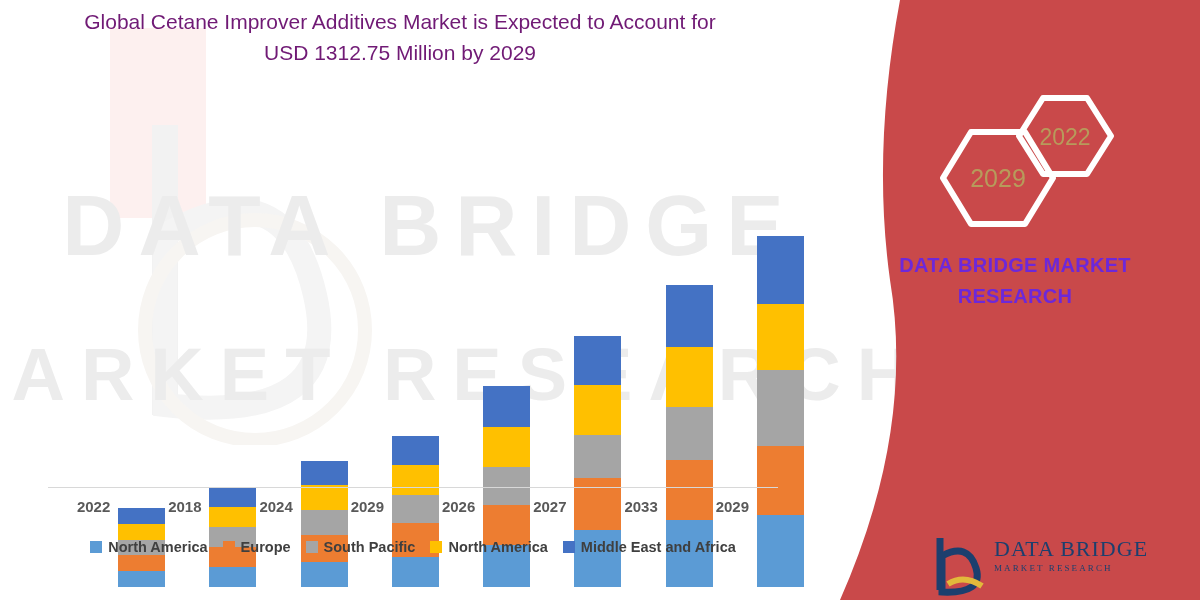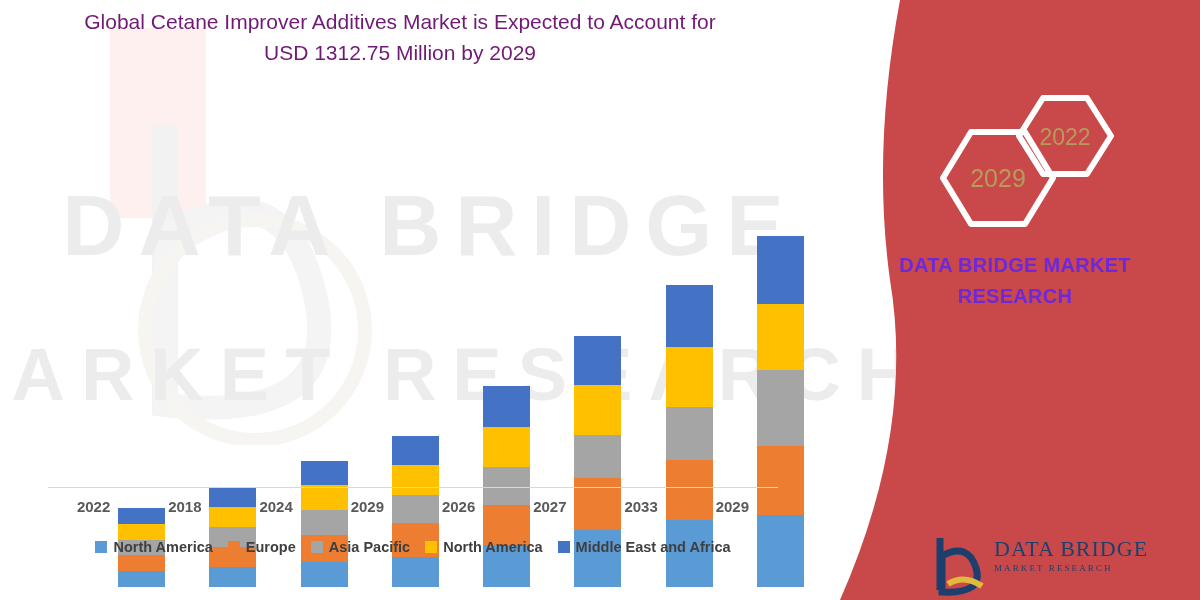--- a/index.html
+++ b/index.html
@@ -204,21 +204,21 @@
       <div class="leg-item">
         <span class="leg-sw" style="background: rgb(91, 155, 213);"></span>
         <span class="leg-lb">North America</span>
       </div>
       <div class="leg-item">
         <span class="leg-sw" style="background: rgb(237, 125, 49);"></span>
         <span class="leg-lb">Europe</span>
       </div>
       <div class="leg-item">
         <span class="leg-sw" style="background: rgb(165, 165, 165);"></span>
-        <span class="leg-lb">Asia Pacific</span>
+        <span class="leg-lb">South Pacific</span>
       </div>
       <div class="leg-item">
         <span class="leg-sw" style="background: rgb(255, 192, 0);"></span>
         <span class="leg-lb">North America</span>
       </div>
       <div class="leg-item">
         <span class="leg-sw" style="background: rgb(68, 114, 196);"></span>
         <span class="leg-lb">Middle East and Africa</span>
       </div>
     </div>

